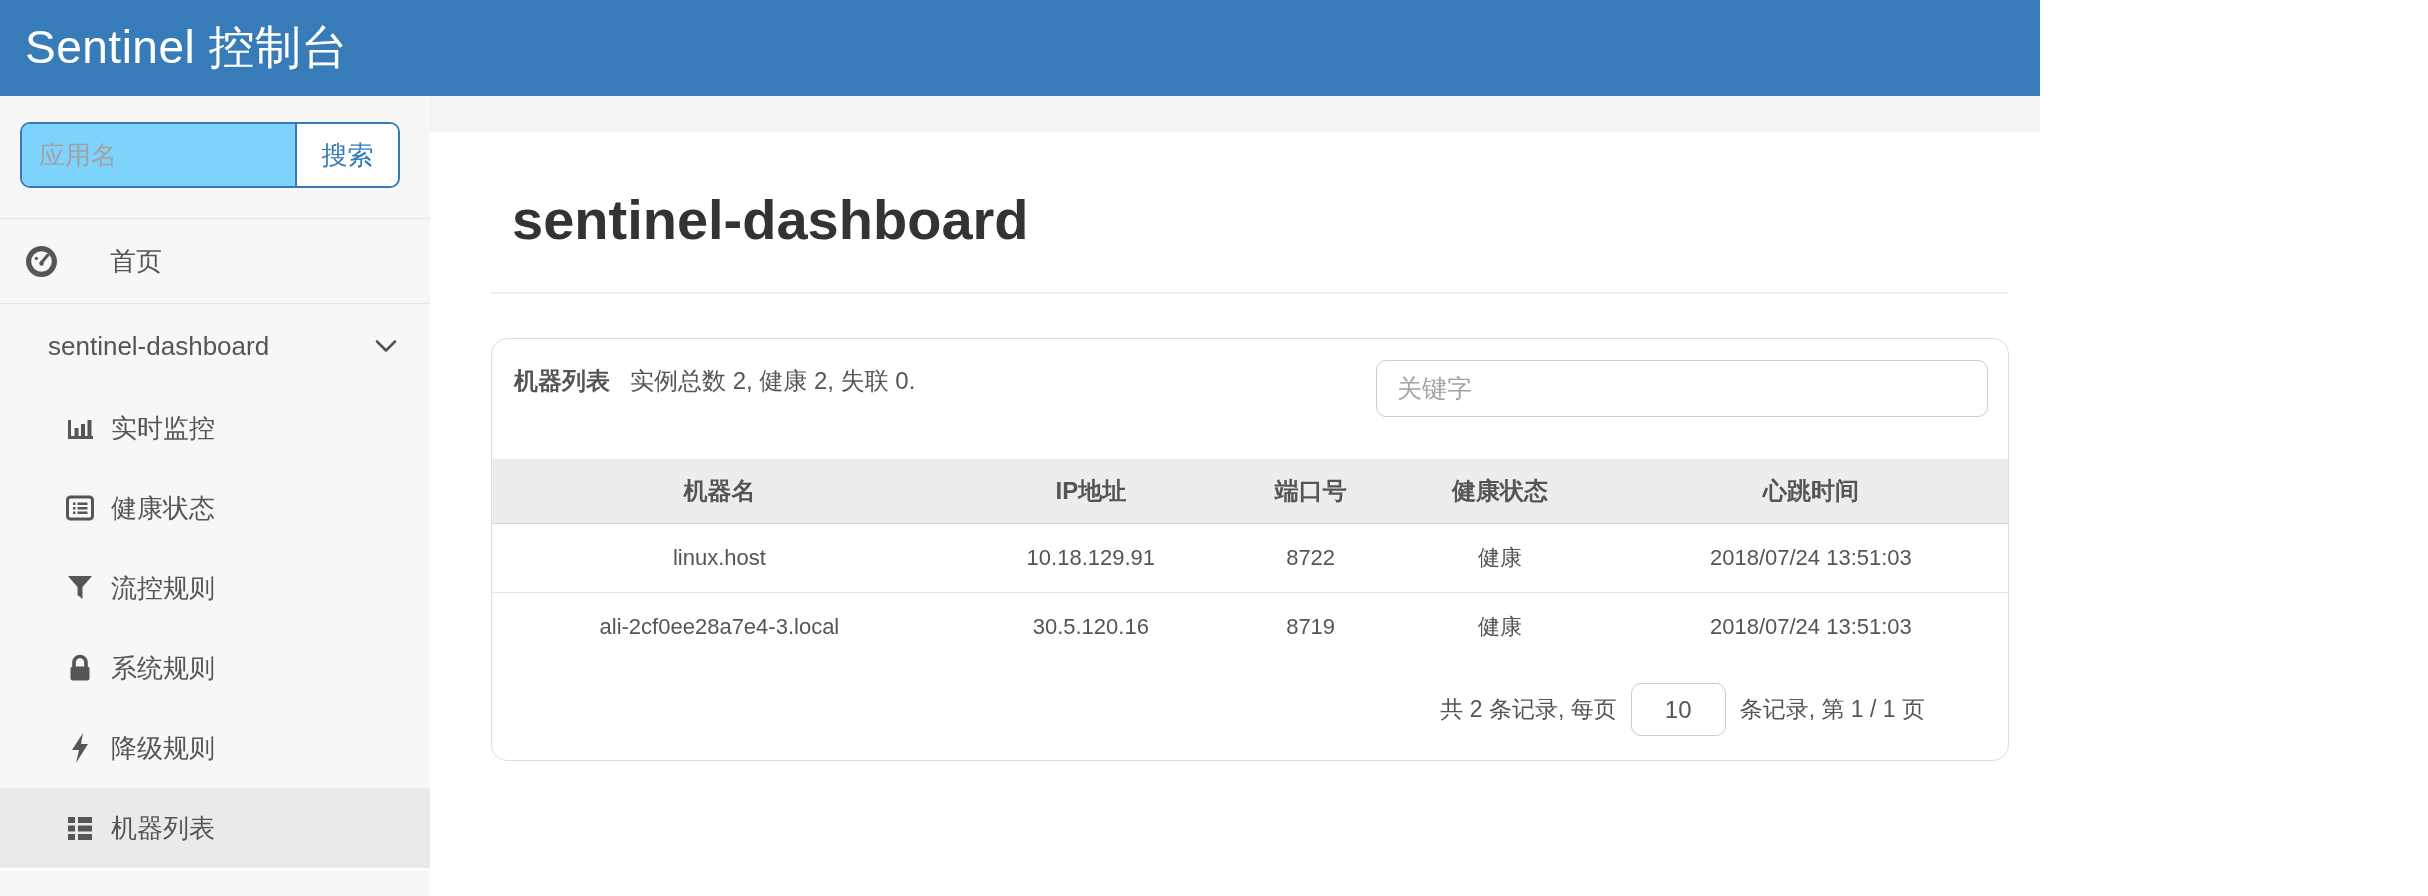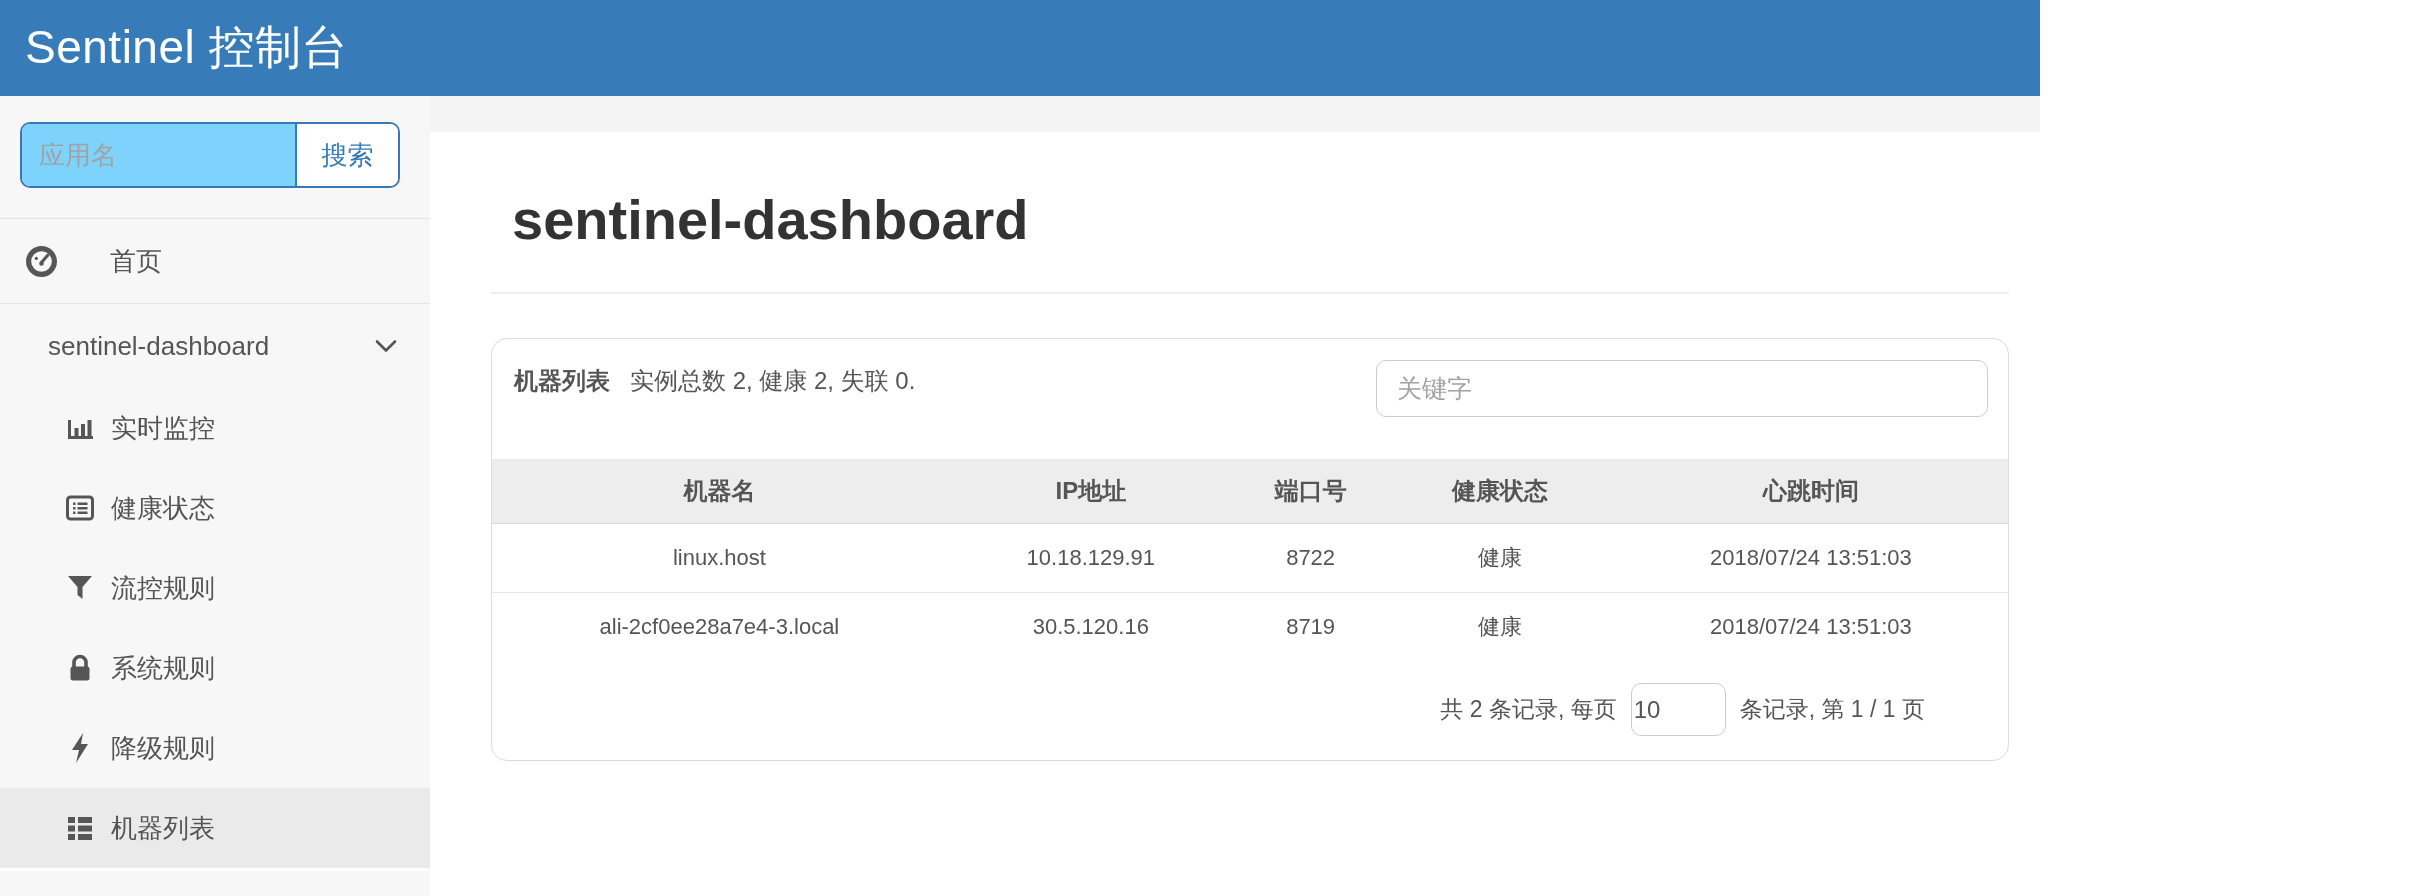--- a/index.html
+++ b/index.html
@@ -49,21 +49,21 @@
   .keyword-input::placeholder{color:#a2a2a2;}
 
   
   table.machine-table{width:100%;border-collapse:collapse;table-layout:fixed;}
   .machine-table thead th{background:#ededed;height:64px;font-size:24px;color:#555;font-weight:bold;text-align:center;border-bottom:1px solid #d9d9d9;padding:0;}
   .machine-table tbody td{height:68px;text-align:center;font-size:22px;color:#555;padding:0;}
   .machine-table tbody tr.row-0 td{border-bottom:1px solid #e7e7e7;}
 
   
   .pager{display:flex;justify-content:flex-end;align-items:center;padding:22px 83px 24px 0;font-size:23px;color:#555;white-space:nowrap;}
-  .page-size-input{width:95px;height:53px;border:1px solid #ccc;border-radius:10px;font-size:24px;color:#555;margin:0 14px;box-sizing:border-box;background:#fff;outline:none;}
+  .page-size-input{width:95px;height:53px;border:1px solid #ccc;border-radius:10px;text-align:center;font-size:24px;color:#555;margin:0 14px;box-sizing:border-box;background:#fff;outline:none;}
 </style>
 </head>
 <body>
 
 <div class="page">
 
   <div class="navbar">
     <span class="navbar-title">Sentinel 控制台</span>
   </div>
 

